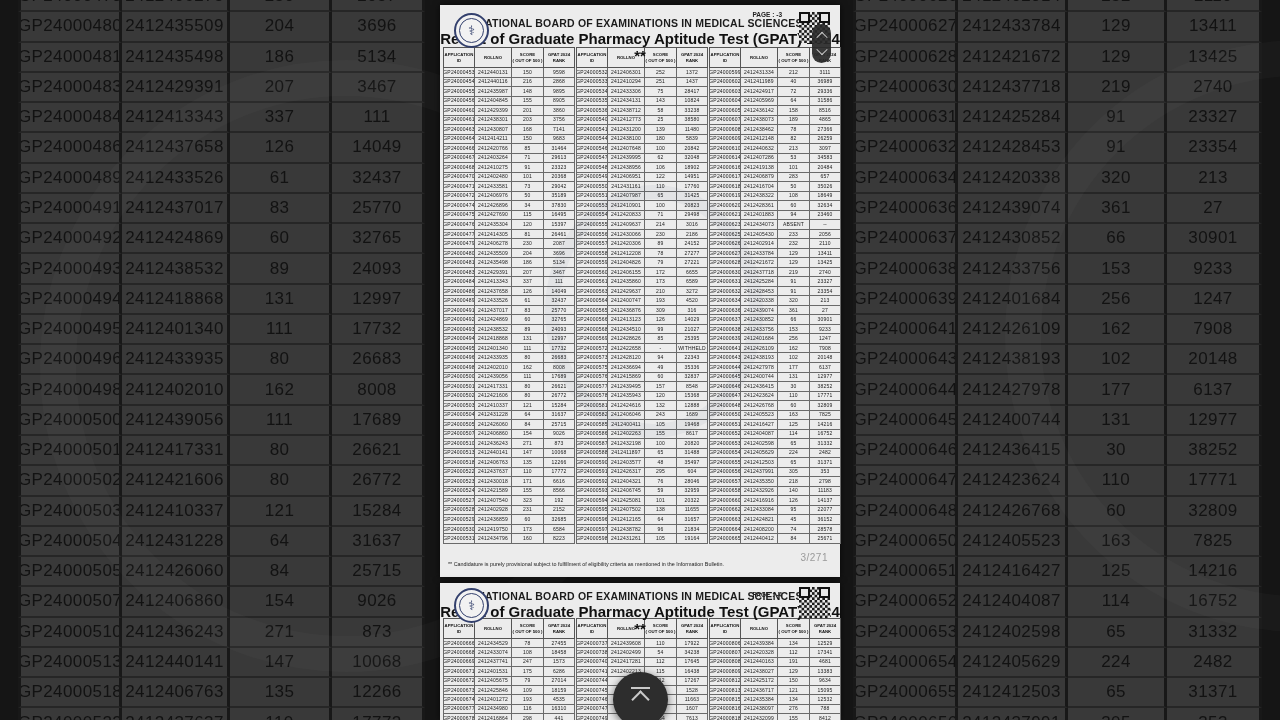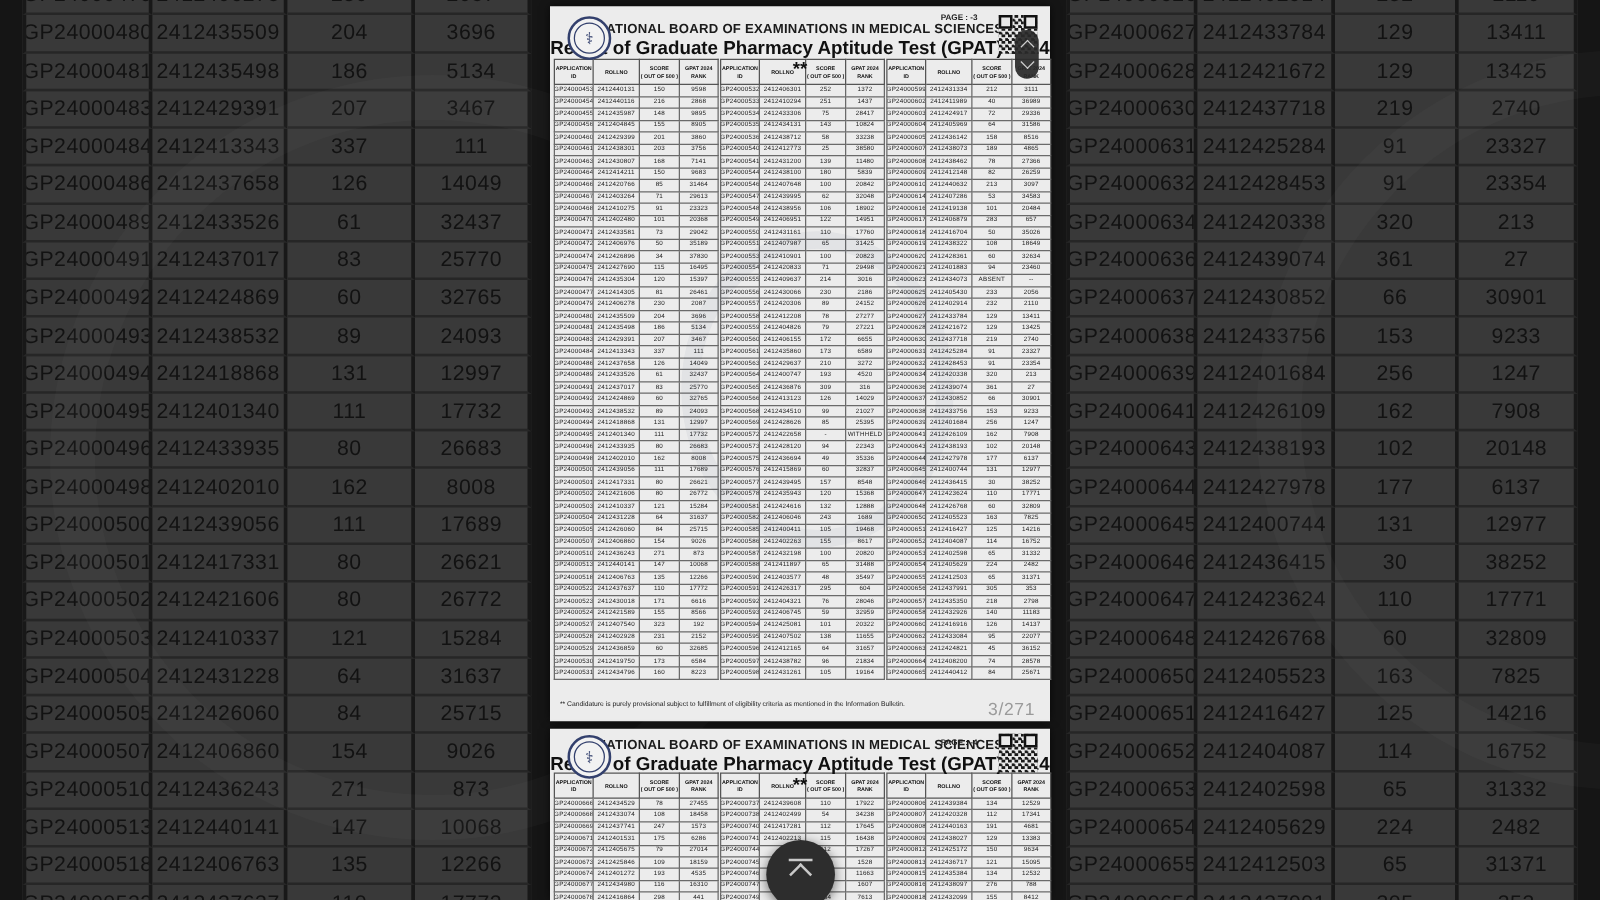--- a/index.html
+++ b/index.html
@@ -56,21 +56,21 @@
          border-right:.5px solid #555;border-top:.5px solid #555;border-bottom:.5px solid #555}
   .ghead .hcell:nth-child(4n+1){border-left:.5px solid #555}
   .gbody{grid-auto-rows:9.52px}
   .p4 .gbody{grid-auto-rows:9.4px}
   .gbody .cell{font-size:5px;color:#191919;letter-spacing:.2px;line-height:1;
          display:flex;align-items:center;justify-content:center;overflow:hidden;
          border-right:.5px solid #6a6a6a;border-bottom:.5px solid #6a6a6a}
   .gbody .cell:nth-child(4n+1){border-left:.5px solid #6a6a6a}
 
   .footnote{position:absolute;left:8px;bottom:10px;font-size:5.4px;color:#222}
-  .pagecount{position:absolute;right:12px;bottom:2px;font-size:14px;color:#9a9a9a;letter-spacing:.5px}
+  .pagecount{position:absolute;right:12px;bottom:14px;font-size:10px;color:#9a9a9a;letter-spacing:.5px}
 
   
   .scroll-pill{position:absolute;left:812px;top:24px;width:19px;height:39px;border-radius:10px;
       background:rgba(42,42,42,.93);z-index:5;display:flex;flex-direction:column;
       align-items:center;justify-content:space-evenly}
   .chev{width:7px;height:7px;border-left:1.8px solid #cfcfcf;border-top:1.8px solid #cfcfcf}
   .chev.up{transform:rotate(45deg) translate(1px,1px)}
   .chev.down{transform:rotate(225deg) translate(1px,1px)}
 
   .fab{position:absolute;left:613px;top:672px;width:55px;height:55px;border-radius:50%;

